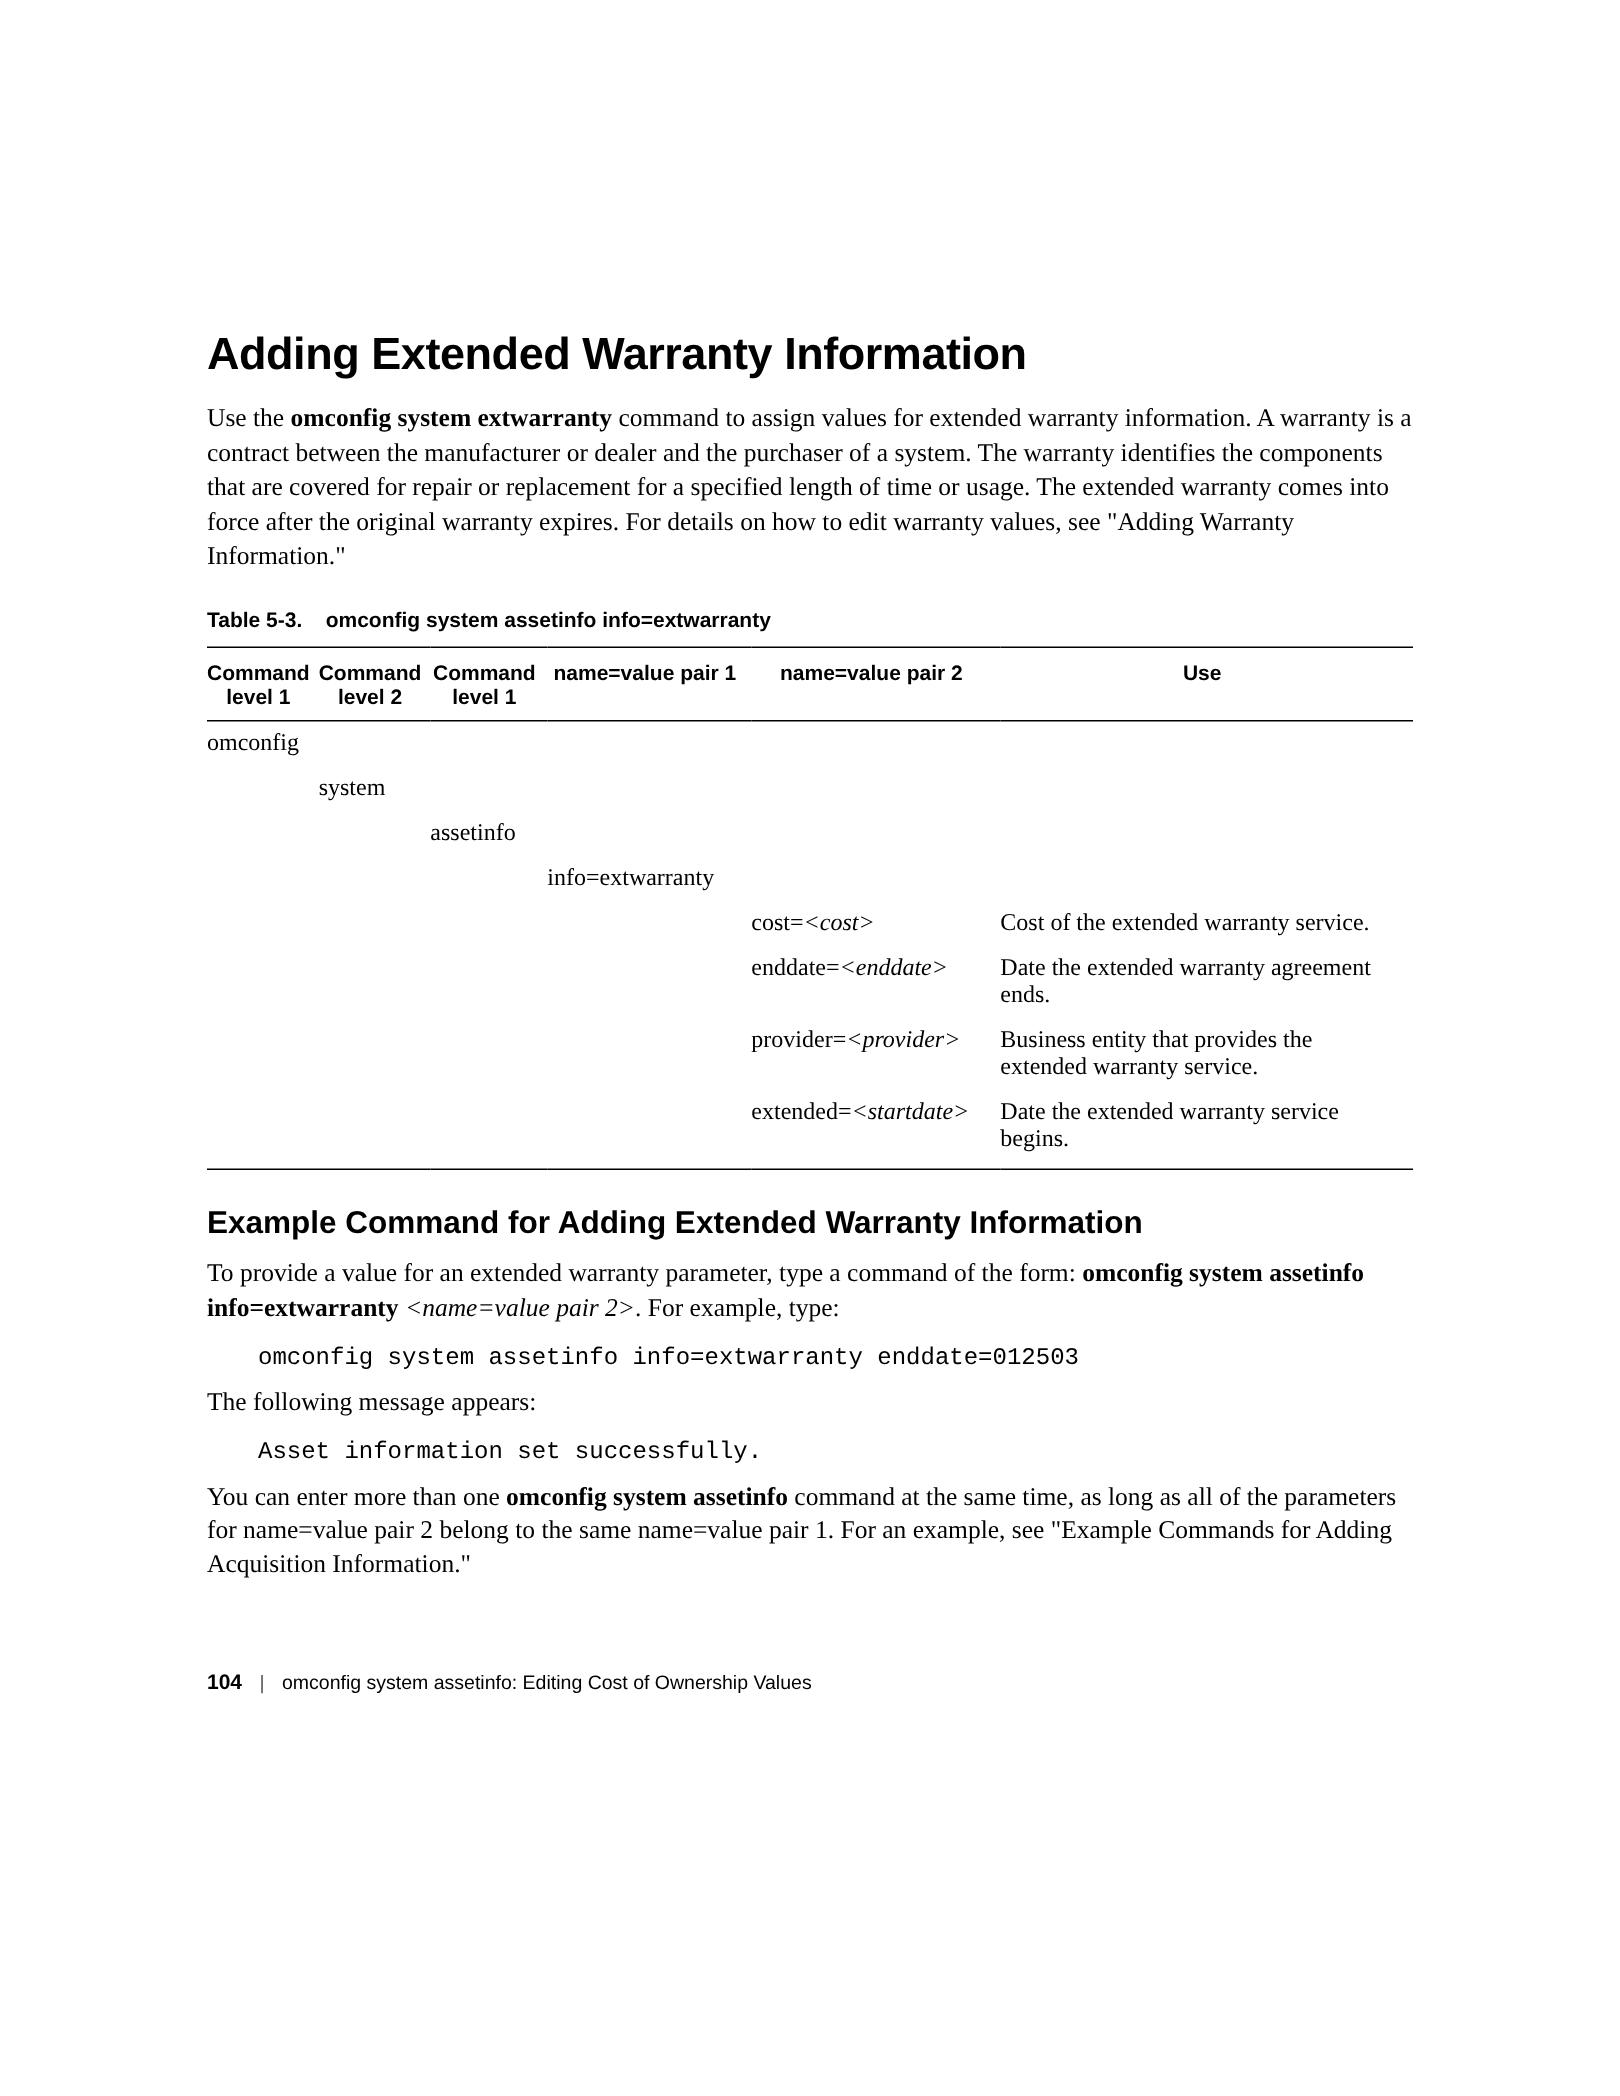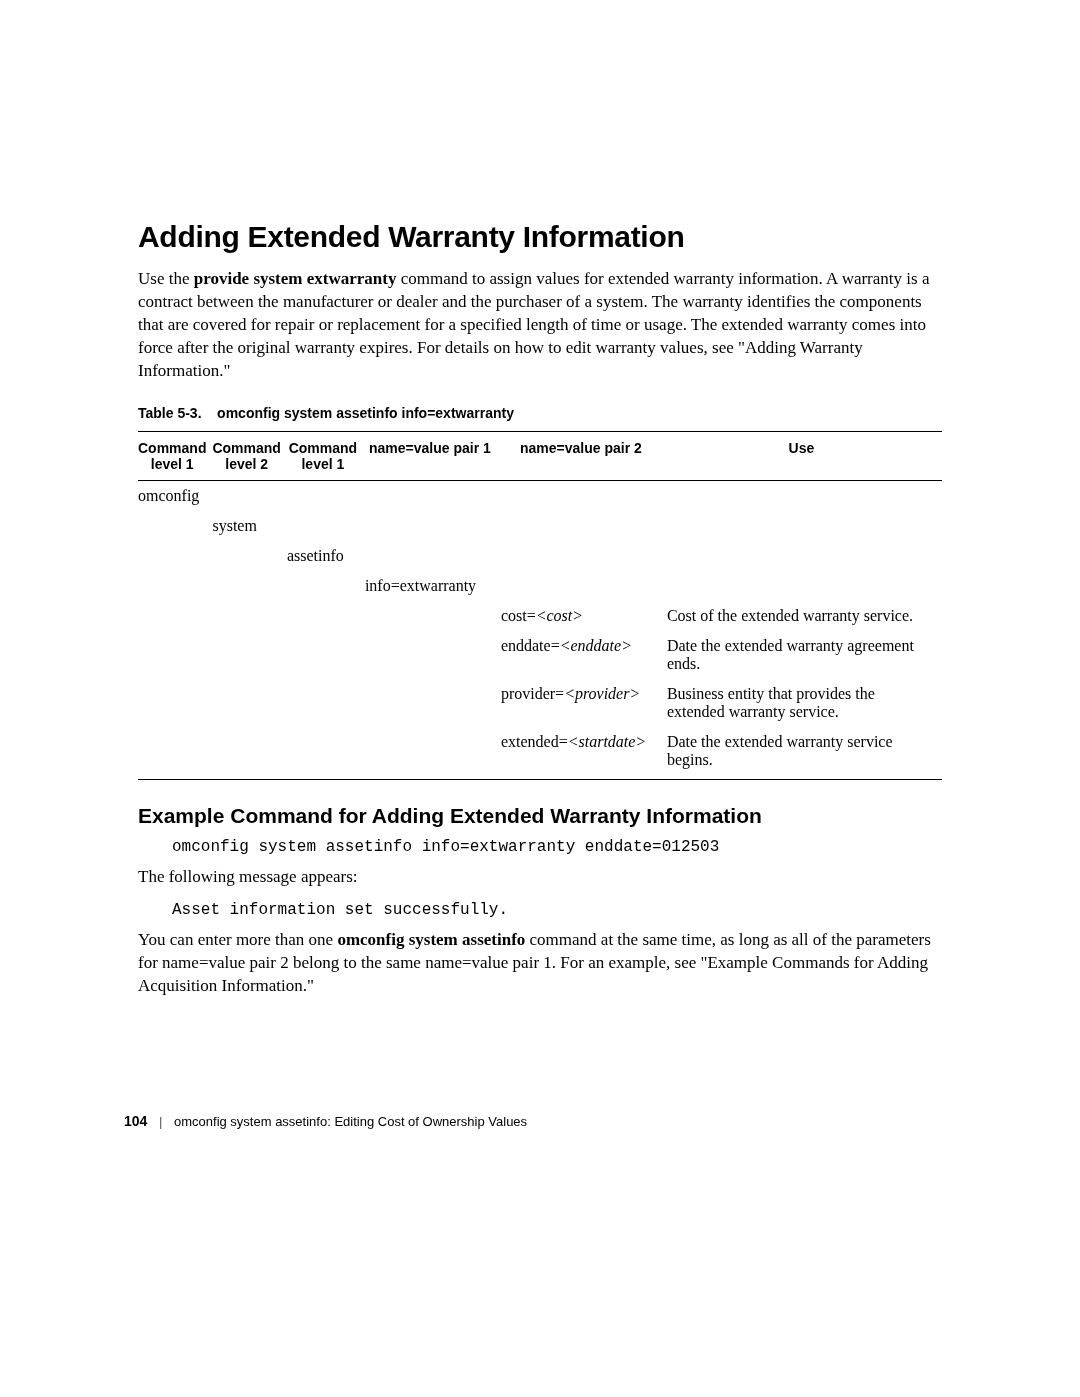--- a/index.html
+++ b/index.html
@@ -71,21 +71,21 @@
       margin: 24px 0 10px 0;
     }
     .code-block {
       font-family: 'Courier New', monospace;
       font-size: 16px;
       margin: 6px 0 10px 34px;
     }
     .footer {
       position: absolute;
       bottom: 70px;
-      left: 124px;
+      left: 138px;
       font-family: Arial, sans-serif;
       font-size: 13px;
     }
     .footer .pagenum {
       font-weight: bold;
       font-size: 14px;
     }
     .footer .sep {
       margin: 0 8px;
       color: #555;
@@ -99,21 +99,21 @@
   </style>
 </head>
 <body>
 
 <div class="page">
 
   <h1>Adding Extended Warranty Information</h1>
 
   <p class="body-text">
     <span>Use the</span>
-    <b>provide system extwarranty</b>
+    <b>omconfig system extwarranty</b>
     <span>command to assign values for extended warranty information. A warranty is a contract between the manufacturer or dealer and the purchaser of a system. The warranty identifies the components that are covered for repair or replacement for a specified length of time or usage. The extended warranty comes into force after the original warranty expires. For details on how to edit warranty values, see "Adding Warranty Information."</span>
   </p>
 
 
   <p class="table-caption">
     <span>Table 5-3.</span>&nbsp;&nbsp;&nbsp;
     <span>omconfig system assetinfo info=extwarranty</span>
   </p>
 
   <table class="cmd-table">
@@ -207,20 +207,25 @@
         <td>
           <span>extended=</span><span class="italic">&lt;startdate&gt;</span>
         </td>
         <td>Date the extended warranty service begins.</td>
       </tr>
     </tbody>
   </table>
 
   <h2 class="subhead">Example Command for Adding Extended Warranty Information</h2>
 
+  <p class="body-text">
+    <span>To provide a value for an extended warranty parameter, type a command of the form:</span>
+    <b>omconfig system assetinfo info=extwarranty</b>
+    <span class="italic">&lt;name=value pair 2&gt;</span><span>. For example, type:</span>
+  </p>
 
   <div class="code-block">omconfig system assetinfo info=extwarranty enddate=012503</div>
 
   <p class="body-text">The following message appears:</p>
 
   <div class="code-block">Asset information set successfully.</div>
 
   <p class="body-text">
     <span>You can enter more than one</span>
     <b>omconfig system assetinfo</b>

